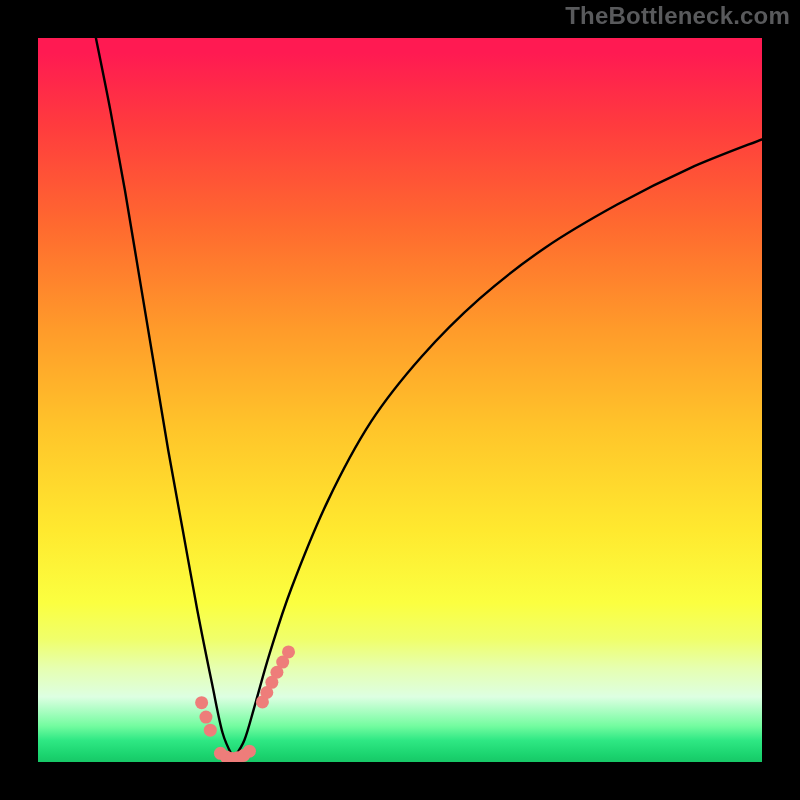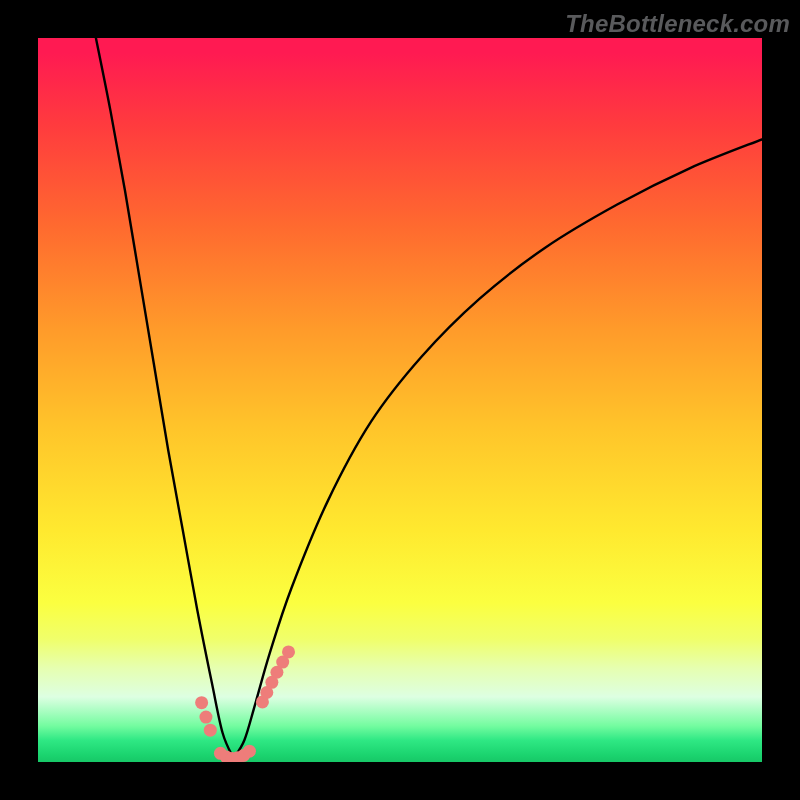--- a/index.html
+++ b/index.html
@@ -44,28 +44,27 @@
       #e6ffb0 87%,
       #ddffe2 91%,
       #74fca0 95%,
       #2fe884 97%,
       #1bd46f 99%,
       #17c867 100%
     );
   }
   .watermark {
     position: absolute;
-    top: 10px;
+    top: 2px;
     right: 10px;
     color: #595a5c;
     font-size: 24px;
     font-weight: 600;
     letter-spacing: 0.2px;
     user-select: none;
-    font-style: italic;
   }
   svg.curves {
     position: absolute;
     inset: 0;
     width: 100%;
     height: 100%;
   }
 </style>
 </head>
 <body>

